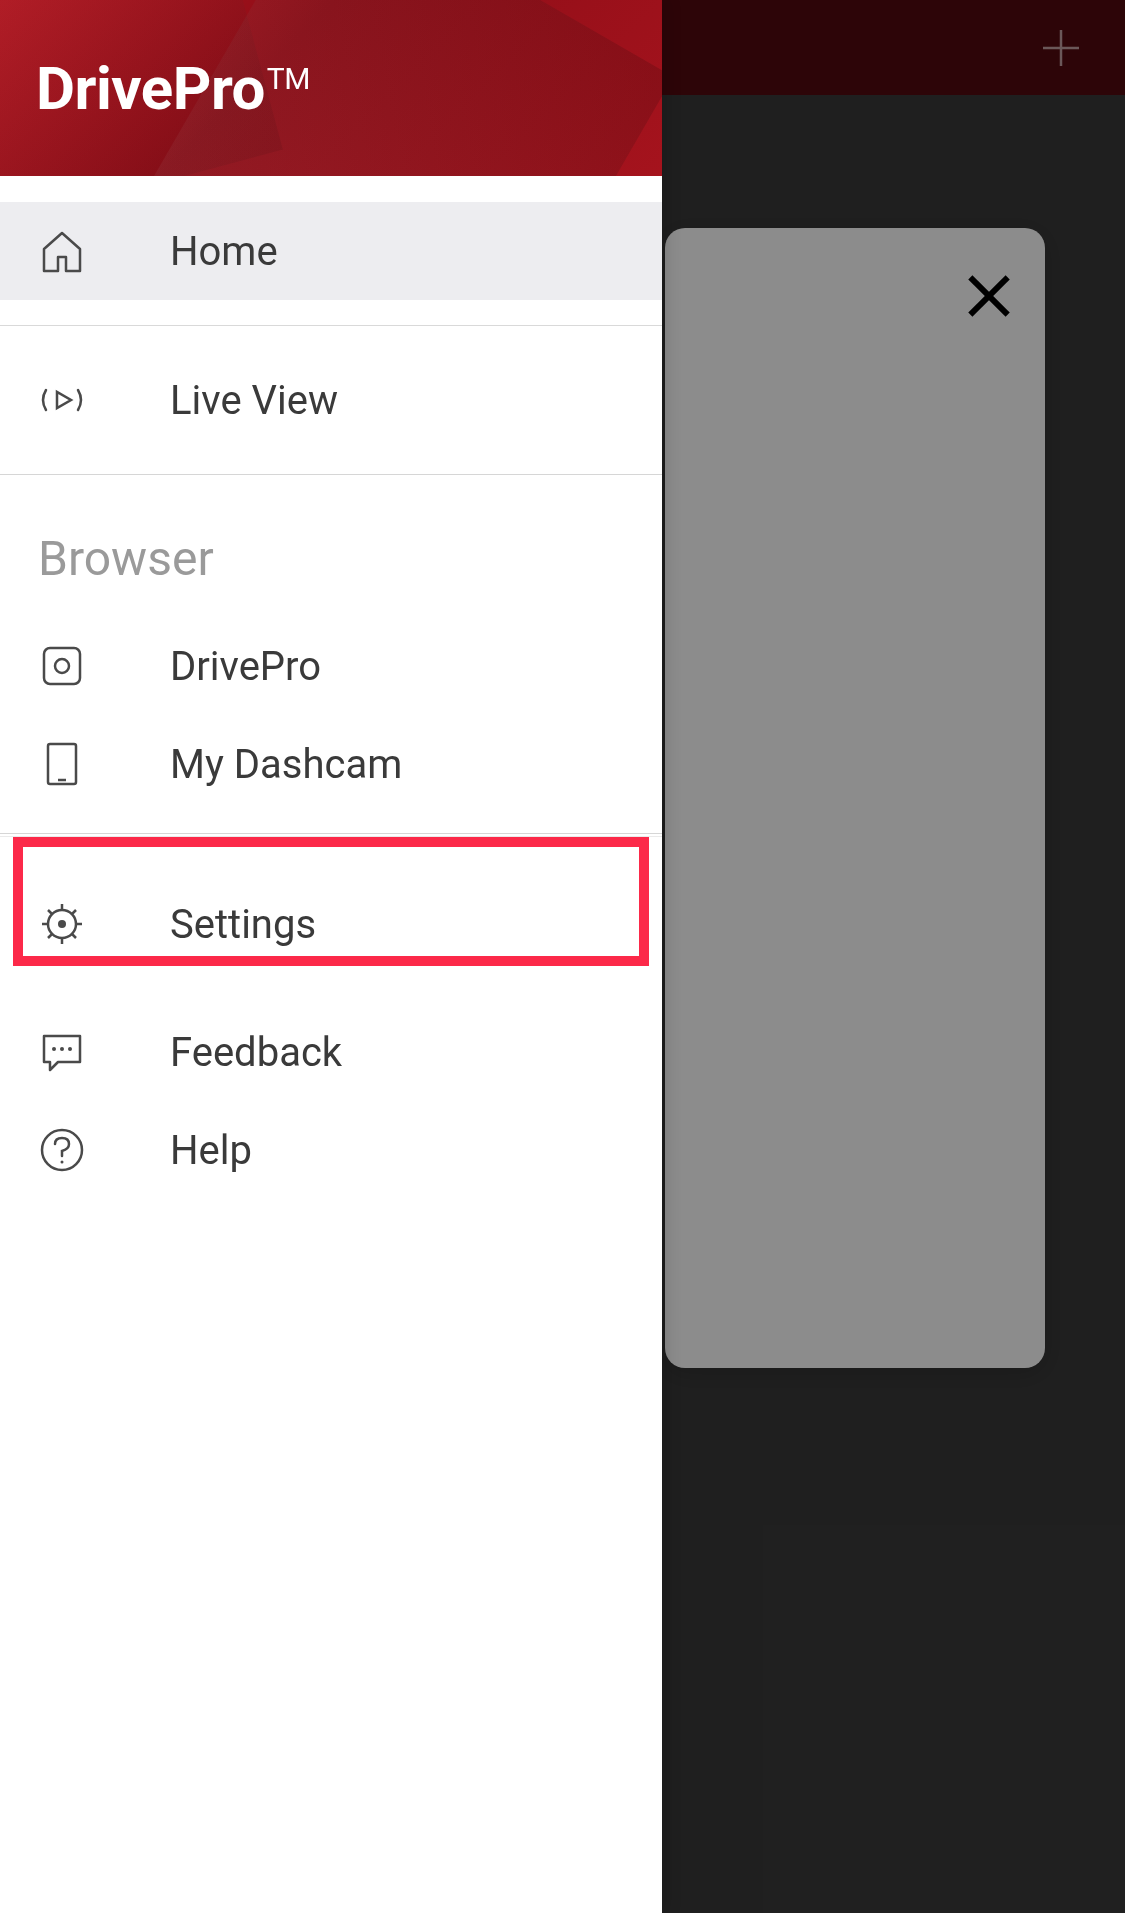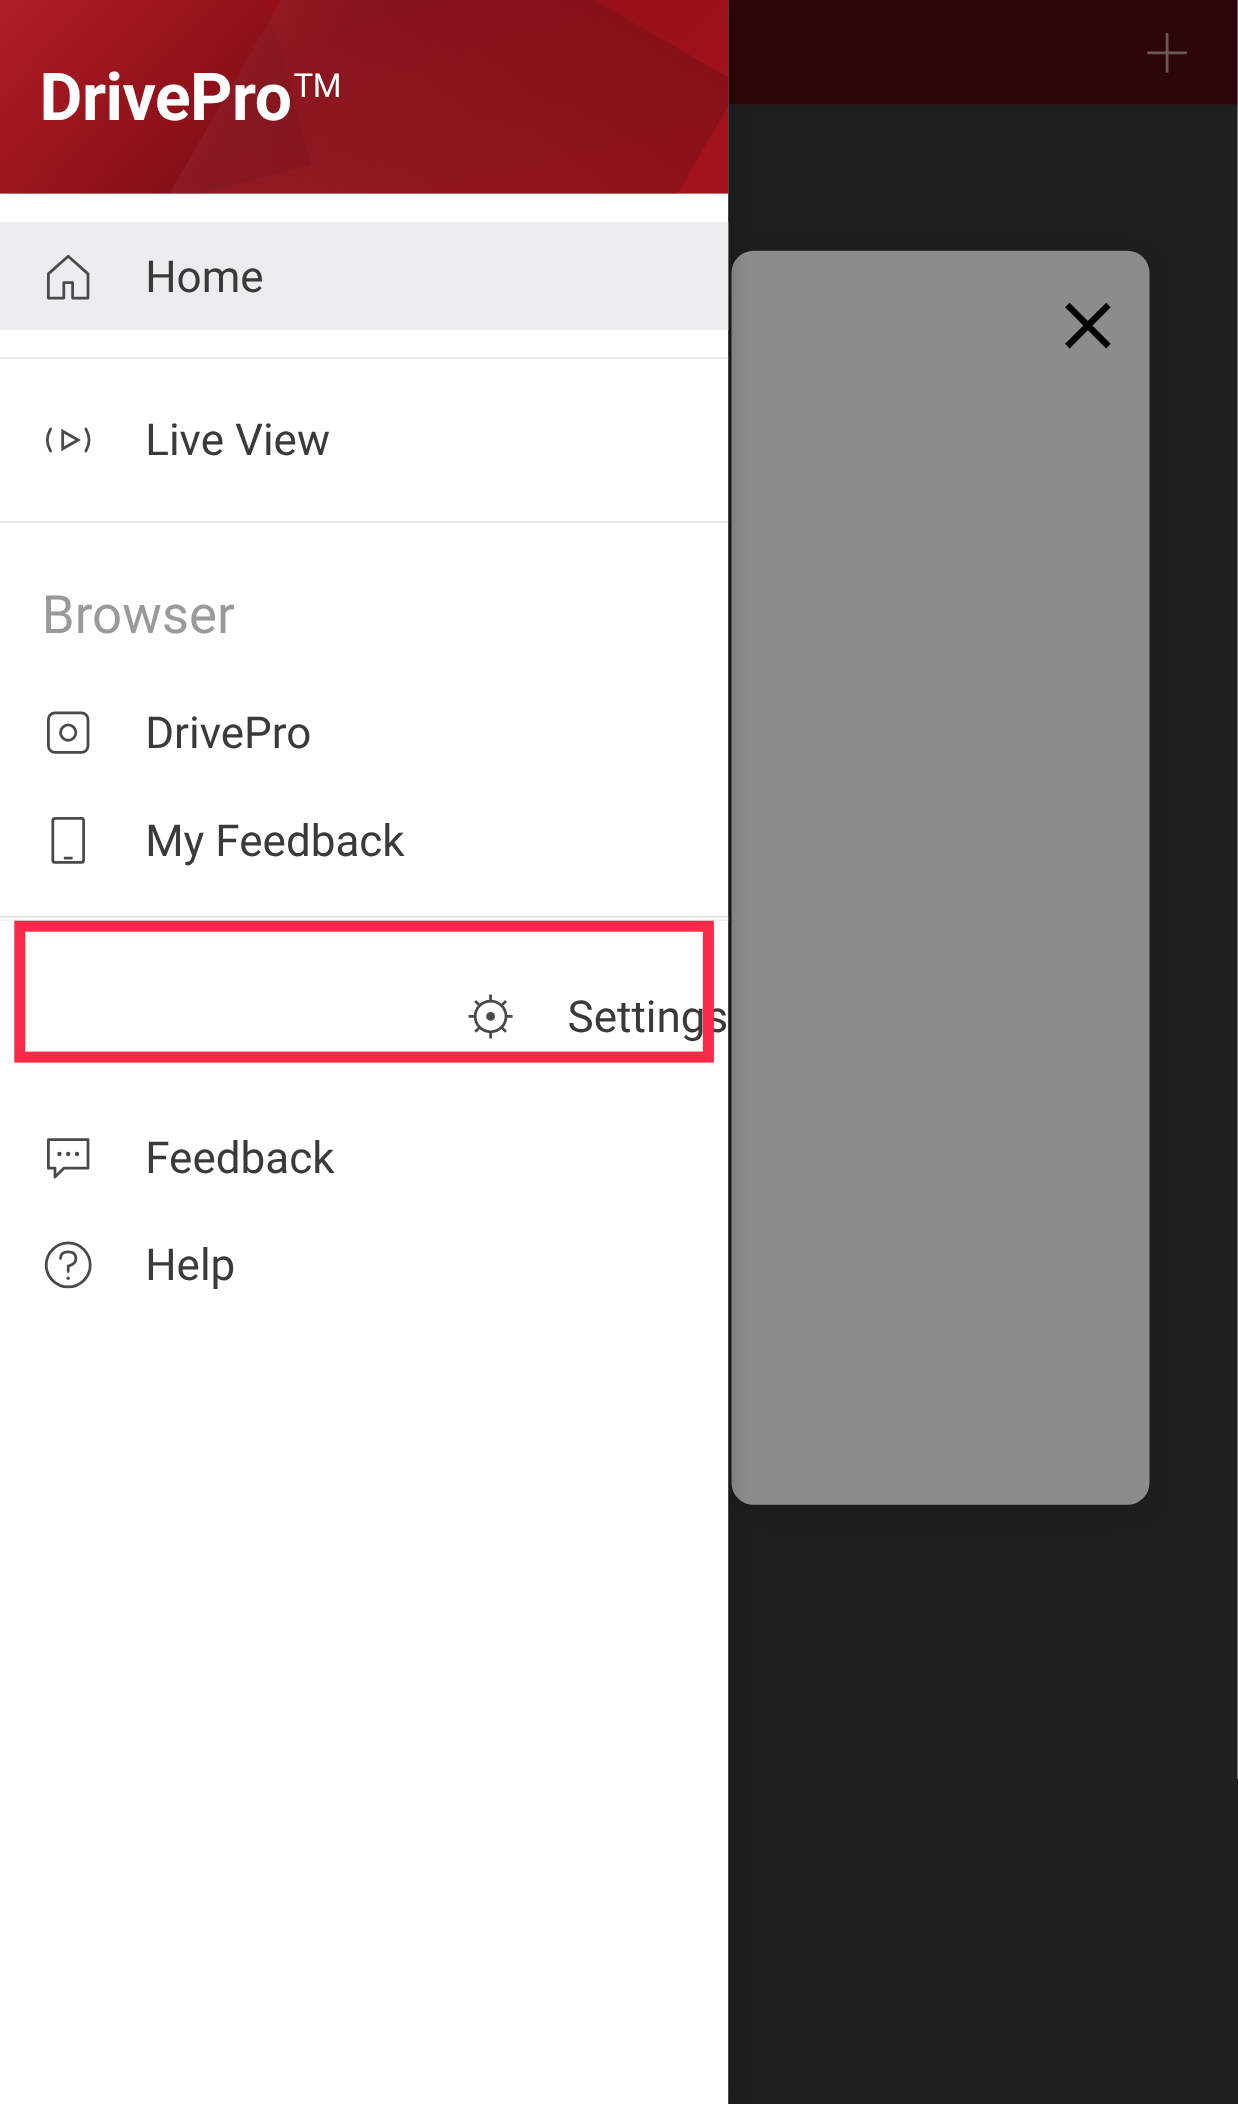--- a/index.html
+++ b/index.html
@@ -165,21 +165,21 @@
       flex-shrink: 0;
     }
     .menu-item-icon svg {
       width: 100%;
       height: 100%;
       stroke: #4a4a4a;
       fill: none;
       stroke-width: 2.5;
     }
     .menu-item-label {
-      margin-left: 46px;
+      margin-left: 84px;
       font-size: 40px;
       color: #3a3a3a;
       font-weight: 400;
     }
     .separator-spacer {
       height: 26px;
       border-bottom: 1px solid #d9d9d9;
     }
     .section-header {
       padding: 55px 0 30px 38px;
@@ -273,30 +273,30 @@
       <div class="menu-item-label">DrivePro</div>
     </div>
 
     <div class="menu-item">
       <div class="menu-item-icon">
         <svg viewBox="0 0 48 48">
           <rect x="10" y="4" width="28" height="40" rx="2"></rect>
           <line x1="20" y1="40" x2="28" y2="40"></line>
         </svg>
       </div>
-      <div class="menu-item-label">My Feedback</div>
+      <div class="menu-item-label">My Dashcam</div>
     </div>
 
     <div class="thin-separator"></div>
     <div style="height:2px;"></div>
     <div style="height:1px;background:#eaeaea;"></div>
 
     <div style="position:relative;">
       <div class="highlight-box" style="top:0;"></div>
-      <div class="menu-item" style="height:166px;padding-top:8px;justify-content:flex-end;">
+      <div class="menu-item" style="height:166px;padding-top:8px;">
         <div class="menu-item-icon">
           <svg viewBox="0 0 48 48">
             <circle cx="24" cy="24" r="14"></circle>
             <circle cx="24" cy="24" r="4" fill="#4a4a4a" stroke="none"></circle>
             <line x1="24" y1="4" x2="24" y2="10"></line>
             <line x1="24" y1="38" x2="24" y2="44"></line>
             <line x1="4" y1="24" x2="10" y2="24"></line>
             <line x1="38" y1="24" x2="44" y2="24"></line>
             <line x1="10" y1="10" x2="14" y2="14"></line>
             <line x1="34" y1="34" x2="38" y2="38"></line>

